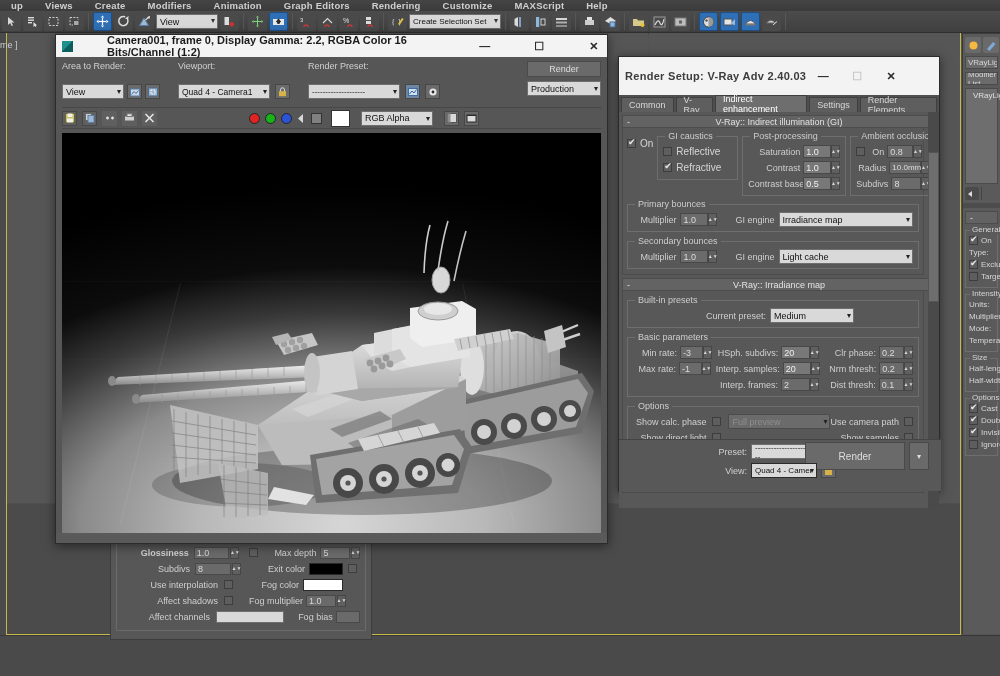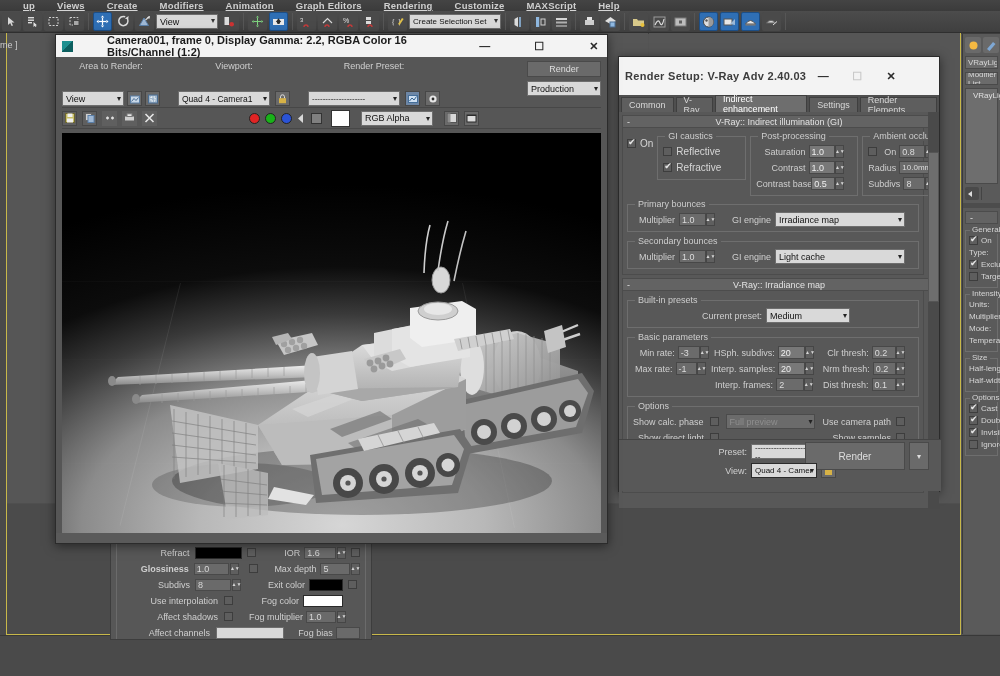--- a/index.html
+++ b/index.html
@@ -13,21 +13,21 @@
     color: #d6d6d6;
     -webkit-font-smoothing: antialiased;
   }
   #root { position: relative; width: 1000px; height: 676px; overflow: hidden; background:#4e4e4e; }
 
   
   .maxapp { position:absolute; inset:0; background:#474747; }
   .menubar {
     position:absolute; top:0; left:0; width:1000px; height:11px;
     background: linear-gradient(#444,#3b3b3b);
-    display:flex; align-items:flex-end; padding-left:12px;text-decoration:underline;
+    display:flex; align-items:flex-end; padding-left:0px;
   }
   .menubar .mi {
     font-size:9.5px; font-weight:bold; color:#cfcfcf; padding:0 11px;
     line-height:11px; white-space:nowrap; letter-spacing:.2px;
   }
   .toolbar {
     position:absolute; top:11px; left:0; width:1000px; height:22px;
     background: linear-gradient(#4c4c4c,#3f3f3f);
     border-bottom:1px solid #2f2f2f;
     display:flex; align-items:center; gap:2px; padding:0 2px;
@@ -90,21 +90,21 @@
   .rfw-title .tico {
     width:11px; height:11px; margin-right:6px; flex:none;
     background:linear-gradient(135deg,#1c8f8f 50%, #0d5f5f 50%);
   }
   .rfw-title .spacer { flex:1; }
   .winbtn { width:34px; height:22px; display:flex; align-items:center; justify-content:center;
             color:#2b2b2b; font-size:11px; }
   .rfw-body { background:#565656; padding:4px 6px 0 6px; }
   .rfw-toolrow { display:flex; align-items:flex-start; height:46px; }
   .col { margin-right:18px; }
-  .col .cl { font-size:9px; color:#d0d0d0; margin-bottom:20px;text-align:center; }
+  .col .cl { font-size:9px; color:#d0d0d0; margin-bottom:13px; }
   .combo {
     height:15px; background:#d9d9d9; color:#111; border:1px solid #6e6e6e;
     font-size:9px; display:flex; align-items:center; padding-left:3px; position:relative;
   }
   .combo .arw { position:absolute; right:2px; top:0px; font-size:8px; color:#222; line-height:14px; }
   .combo.dark { background:#6b6b6b; color:#d8d8d8; border-color:#4b4b4b; }
   .sqbtn { width:15px; height:15px; background:#6a6a6a; border:1px solid #474747;
            display:flex; align-items:center; justify-content:center; flex:none; }
   .btn-render {
     width:74px; height:16px; background:#6a6a6a; border:1px solid #4a4a4a; color:#dedede;
@@ -137,21 +137,21 @@
   }
   .rtab.active { background:#6e6e6e; height:17px; color:#fff; }
   .rsd-scroll { position:relative; height:396px; background:#585858; overflow:hidden; padding:0 3px;}
   .rollhead {
     height:13px; background:#636363; border:1px solid #4c4c4c; margin-top:3px;
     display:flex; align-items:center; justify-content:center; font-size:9px; color:#e2e2e2;
     position:relative;
   }
   .rollhead .mns { position:absolute; left:4px; top:0px; font-size:9px; line-height:12px;}
   .panel { background:#585858; border:1px solid #4c4c4c; border-top:none; padding:4px 4px 5px 4px; }
-  .fg { border:1px solid #6e6e6e; position:relative; padding:8px 13px 5px 5px; margin-top:6px; }
+  .fg { border:1px solid #6e6e6e; position:relative; padding:8px 5px 5px 5px; margin-top:6px; }
   .fg > .fglabel { position:absolute; top:-6px; left:7px; background:#585858; padding:0 3px;
     font-size:9px; color:#cdcdcd; white-space:nowrap;}
   .sb { height:13px; background:#6b6b6b; border:1px solid #484848; color:#dcdcdc;
         font-size:9px; padding:0 2px; display:flex; align-items:center; }
   .sb.lt { background:#787878; color:#efefef; }
   .spinup { width:9px; height:13px; background:#5f5f5f; border:1px solid #464646;
      display:flex; flex-direction:column; align-items:center; justify-content:center;
      font-size:5px; line-height:4.5px; color:#d5d5d5; flex:none; }
   .scrollbar { position:absolute; right:0px; top:0; width:11px; height:100%; background:#4a4a4a; }
   .scrollbar .thumb { position:absolute; top:0; left:0; width:11px; height:150px; background:#6e6e6e; border:1px solid #555;}
@@ -397,29 +397,20 @@
       <div style="position:absolute;left:0px;top:602px;width:1000px;height:41px;background:#4a4a4a;border-top:1px solid #383838;"></div>
       <div style="position:absolute;left:0px;top:0px;width:6px;height:602px;background:#4a4a4a;"></div>
     </div>
 
     <div style="position:absolute;left:0;top:40px;font-size:9px;color:#cdcdcd;">me ]</div>
 
     <div class="matedit">
       <div class="group">
         <div class="glabel">Refraction</div>
 
-        <div class="row">
-          <span class="lbl" style="width:68px;">Refract</span>
-          <span class="swatch" style="width:48px;background:#000;margin-left:5px;"></span>
-          <span class="cbx" style="margin-left:5px;"></span>
-          <span class="lbl" style="width:34px;margin-left:10px;">IOR</span>
-          <span class="spin" style="width:32px;margin-left:4px;">1.6</span>
-          <span class="spinup" style="margin-left:1px;height:12px;">▲▼</span>
-          <span class="cbx" style="margin-left:5px;"></span>
-        </div>
 
         <div class="row">
           <span class="lbl" style="width:68px;font-weight:bold;">Glossiness</span>
           <span class="spin" style="width:36px;margin-left:5px;">1.0</span>
           <span class="spinup" style="margin-left:1px;height:12px;">▲▼</span>
           <span class="cbx" style="margin-left:10px;"></span>
           <span class="lbl" style="width:54px;margin-left:5px;">Max depth</span>
           <span class="spin" style="width:30px;margin-left:4px;">5</span>
           <span class="spinup" style="margin-left:1px;height:12px;">▲▼</span>
         </div>
@@ -685,21 +676,21 @@
 
         <div class="fg" style="margin-top:9px;">
           <div class="fglabel">Basic parameters</div>
           <div class="row">
             <span class="lbl" style="width:46px;">Min rate:</span>
             <span class="sb" style="width:24px;margin-left:3px;">-3</span>
             <span class="spinup">▲▼</span>
             <span class="lbl" style="width:64px;margin-left:5px;">HSph. subdivs:</span>
             <span class="sb lt" style="width:30px;margin-left:3px;">20</span>
             <span class="spinup">▲▼</span>
-            <span class="lbl" style="width:50px;margin-left:9px;">Clr thresh:</span>
+            <span class="lbl" style="width:50px;margin-left:9px;">Clr phase:</span>
             <span class="sb" style="width:26px;margin-left:3px;">0.2</span>
             <span class="spinup">▲▼</span>
           </div>
           <div class="row">
             <span class="lbl" style="width:46px;">Max rate:</span>
             <span class="sb" style="width:24px;margin-left:3px;">-1</span>
             <span class="spinup">▲▼</span>
             <span class="lbl" style="width:64px;margin-left:5px;">Interp. samples:</span>
             <span class="sb lt" style="width:30px;margin-left:3px;">20</span>
             <span class="spinup">▲▼</span>
@@ -722,21 +713,21 @@
 
         <div class="fg" style="margin-top:9px;">
           <div class="fglabel">Options</div>
           <div class="row">
             <span class="lbl" style="width:84px;">Show calc. phase</span>
             <span class="cbx" style="margin-left:6px;"></span>
             <span class="combo dark" style="width:116px;margin-left:7px;color:#8e8e8e;">
               <span>Full preview</span>
               <span class="arw">▾</span>
             </span>
-            <span class="lbl" style="width:72px;margin-left:7px;text-align:right;">Use camera path</span>
+            <span class="lbl" style="width:72px;text-align:right;">Use camera path</span>
             <span class="cbx" style="margin-left:5px;"></span>
           </div>
           <div class="row" style="margin-bottom:0;">
             <span class="lbl" style="width:84px;">Show direct light</span>
             <span class="cbx" style="margin-left:6px;"></span>
             <span style="width:123px;"></span>
             <span class="lbl" style="width:72px;margin-left:7px;text-align:right;">Show samples</span>
             <span class="cbx" style="margin-left:5px;"></span>
           </div>
         </div>

